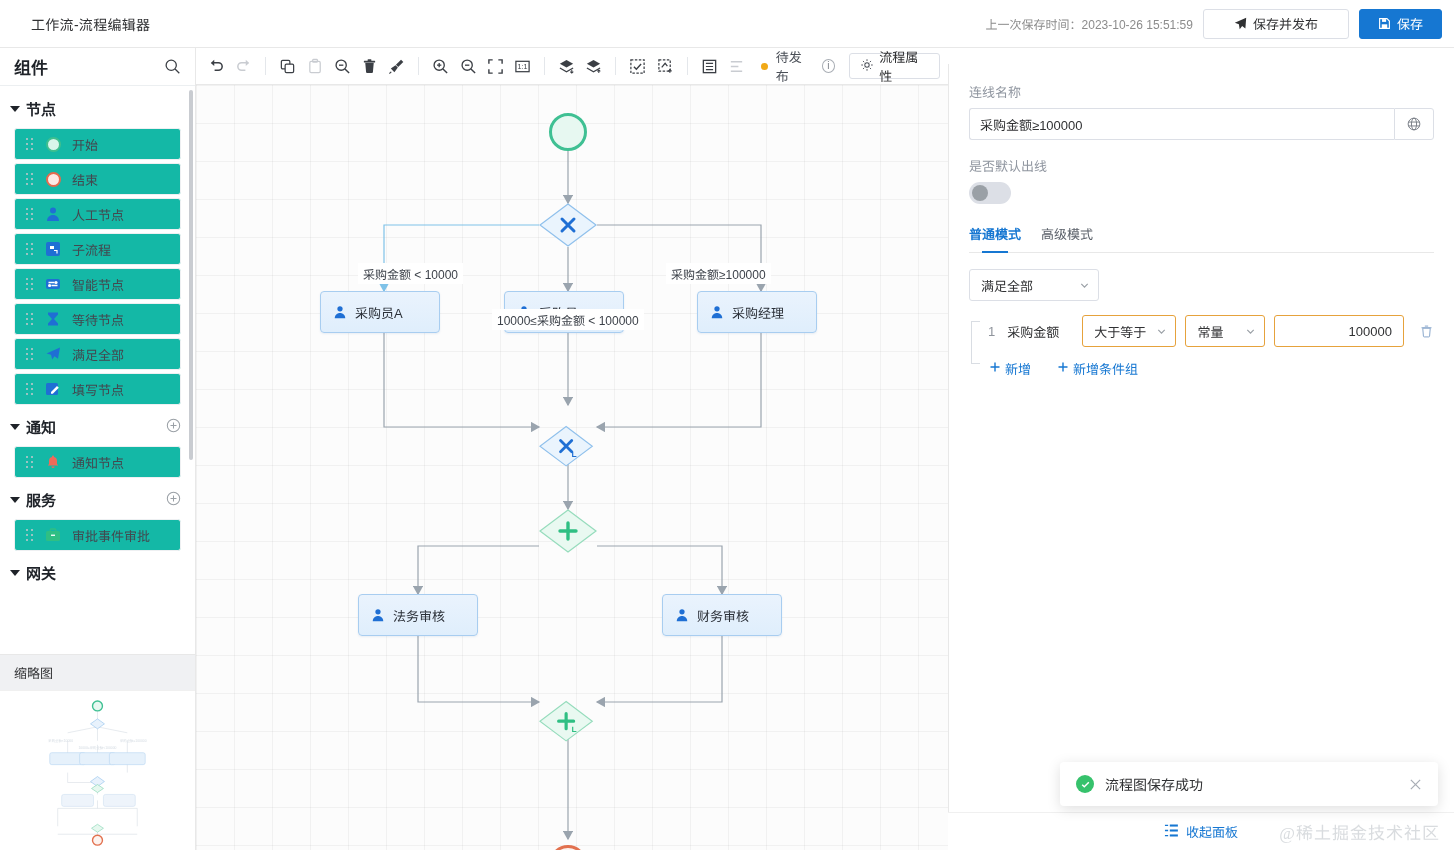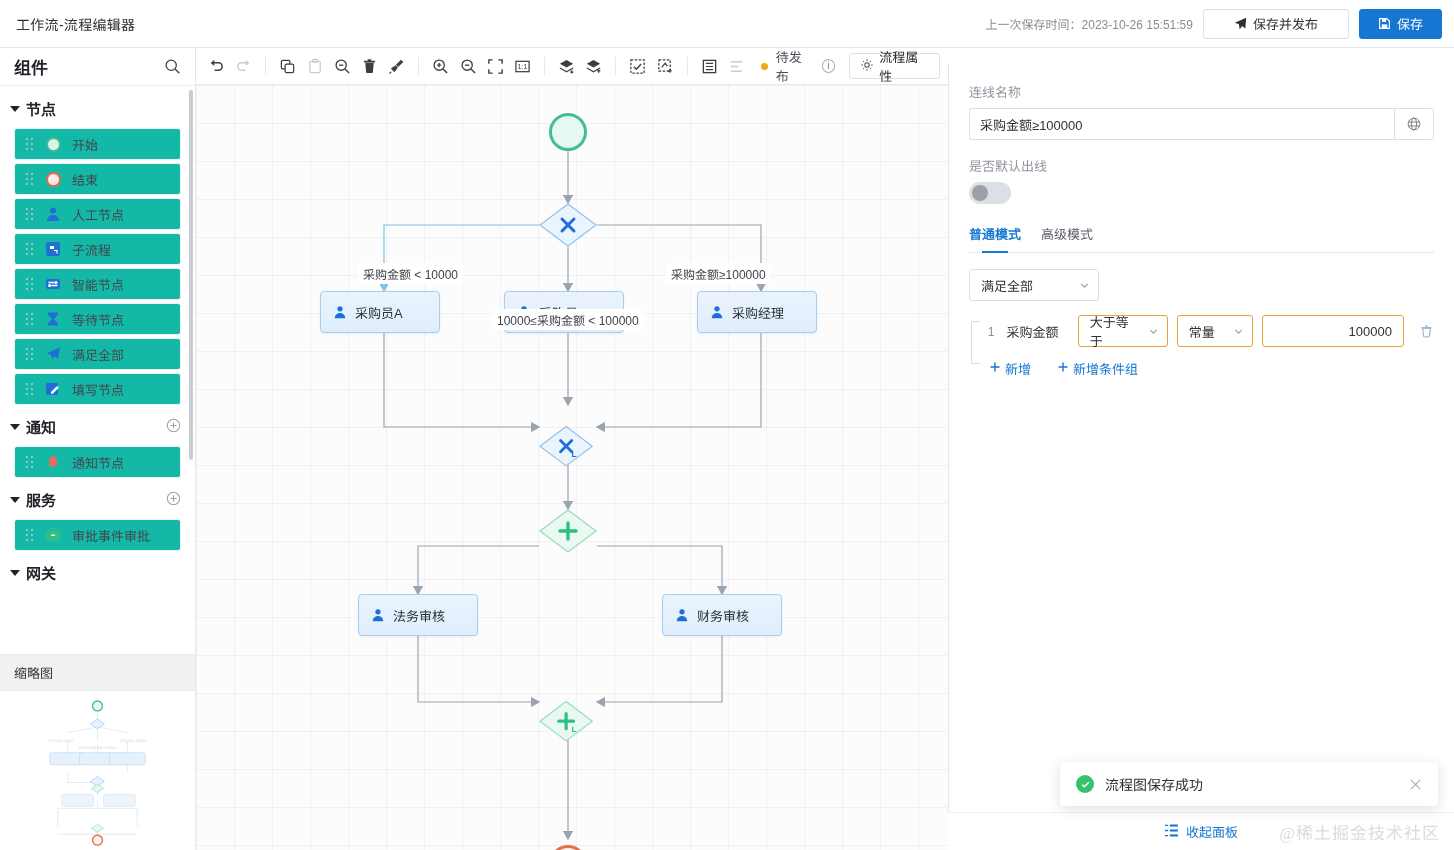--- a/index.html
+++ b/index.html
@@ -14,21 +14,21 @@
   }
   .app { position: relative; width:1454px; height:850px; }
 
   
   .header {
     position:absolute; left:0; top:0; width:1454px; height:48px;
     background:#fff; border-bottom:1px solid #e8e8e8;
     display:flex; align-items:center; padding:0 12px 0 16px;
     z-index: 40;
   }
-  .header-title { font-size:14px; color:#303133; letter-spacing:.3px; }
+  .header-title { font-size:14px; color:#303133; letter-spacing:.3px;margin-left:15px; }
   .header-right { margin-left:auto; display:flex; align-items:center; gap:10px; }
   .save-time { font-size:12px; color:#8c8c8c; white-space:nowrap; }
   .btn {
     height:30px; display:inline-flex; align-items:center; gap:6px;
     padding:0 30px; border-radius:3px; font-size:13px; cursor:pointer;
     border:1px solid #dcdfe6; background:#fff; color:#303133; white-space:nowrap;
   }
   .btn.primary { background:#1677d2; border-color:#1677d2; color:#fff; padding:0 18px; }
   .btn svg { display:block; }
 
@@ -186,21 +186,21 @@
   .cond-brace {
     position:absolute; left:2px; top:6px; width:9px; bottom:14px;
     border-left:1px solid #d9dde3; border-top:1px solid #d9dde3; border-bottom:1px solid #d9dde3;
   }
   .cond-row { display:flex; align-items:center; gap:9px; }
   .cond-idx {
     width:16px; text-align:center; color:#8f949c; font-size:13px;
   }
   .cond-name { font-size:13px; color:#303133; width:80px; }
   .num-inp {
-    height:32px; width:142px; border:1px solid #e6a23c; border-radius:3px;
+    height:32px; width:130px; border:1px solid #e6a23c; border-radius:3px;
     text-align:right; padding:0 11px; font-size:13px; color:#303133; outline:none;
     font-family:inherit; background:#fff;
   }
   .trash { margin-left:6px; cursor:pointer; color:#8aa8cc; display:flex; }
   .add-links { display:flex; gap:26px; margin-top:12px; padding-left:4px; }
   .add-link { color:#1677d2; font-size:13px; cursor:pointer; display:inline-flex; align-items:center; gap:4px; }
 
   
   .toast {
     position:absolute; left:1060px; top:762px; width:378px; height:44px;

